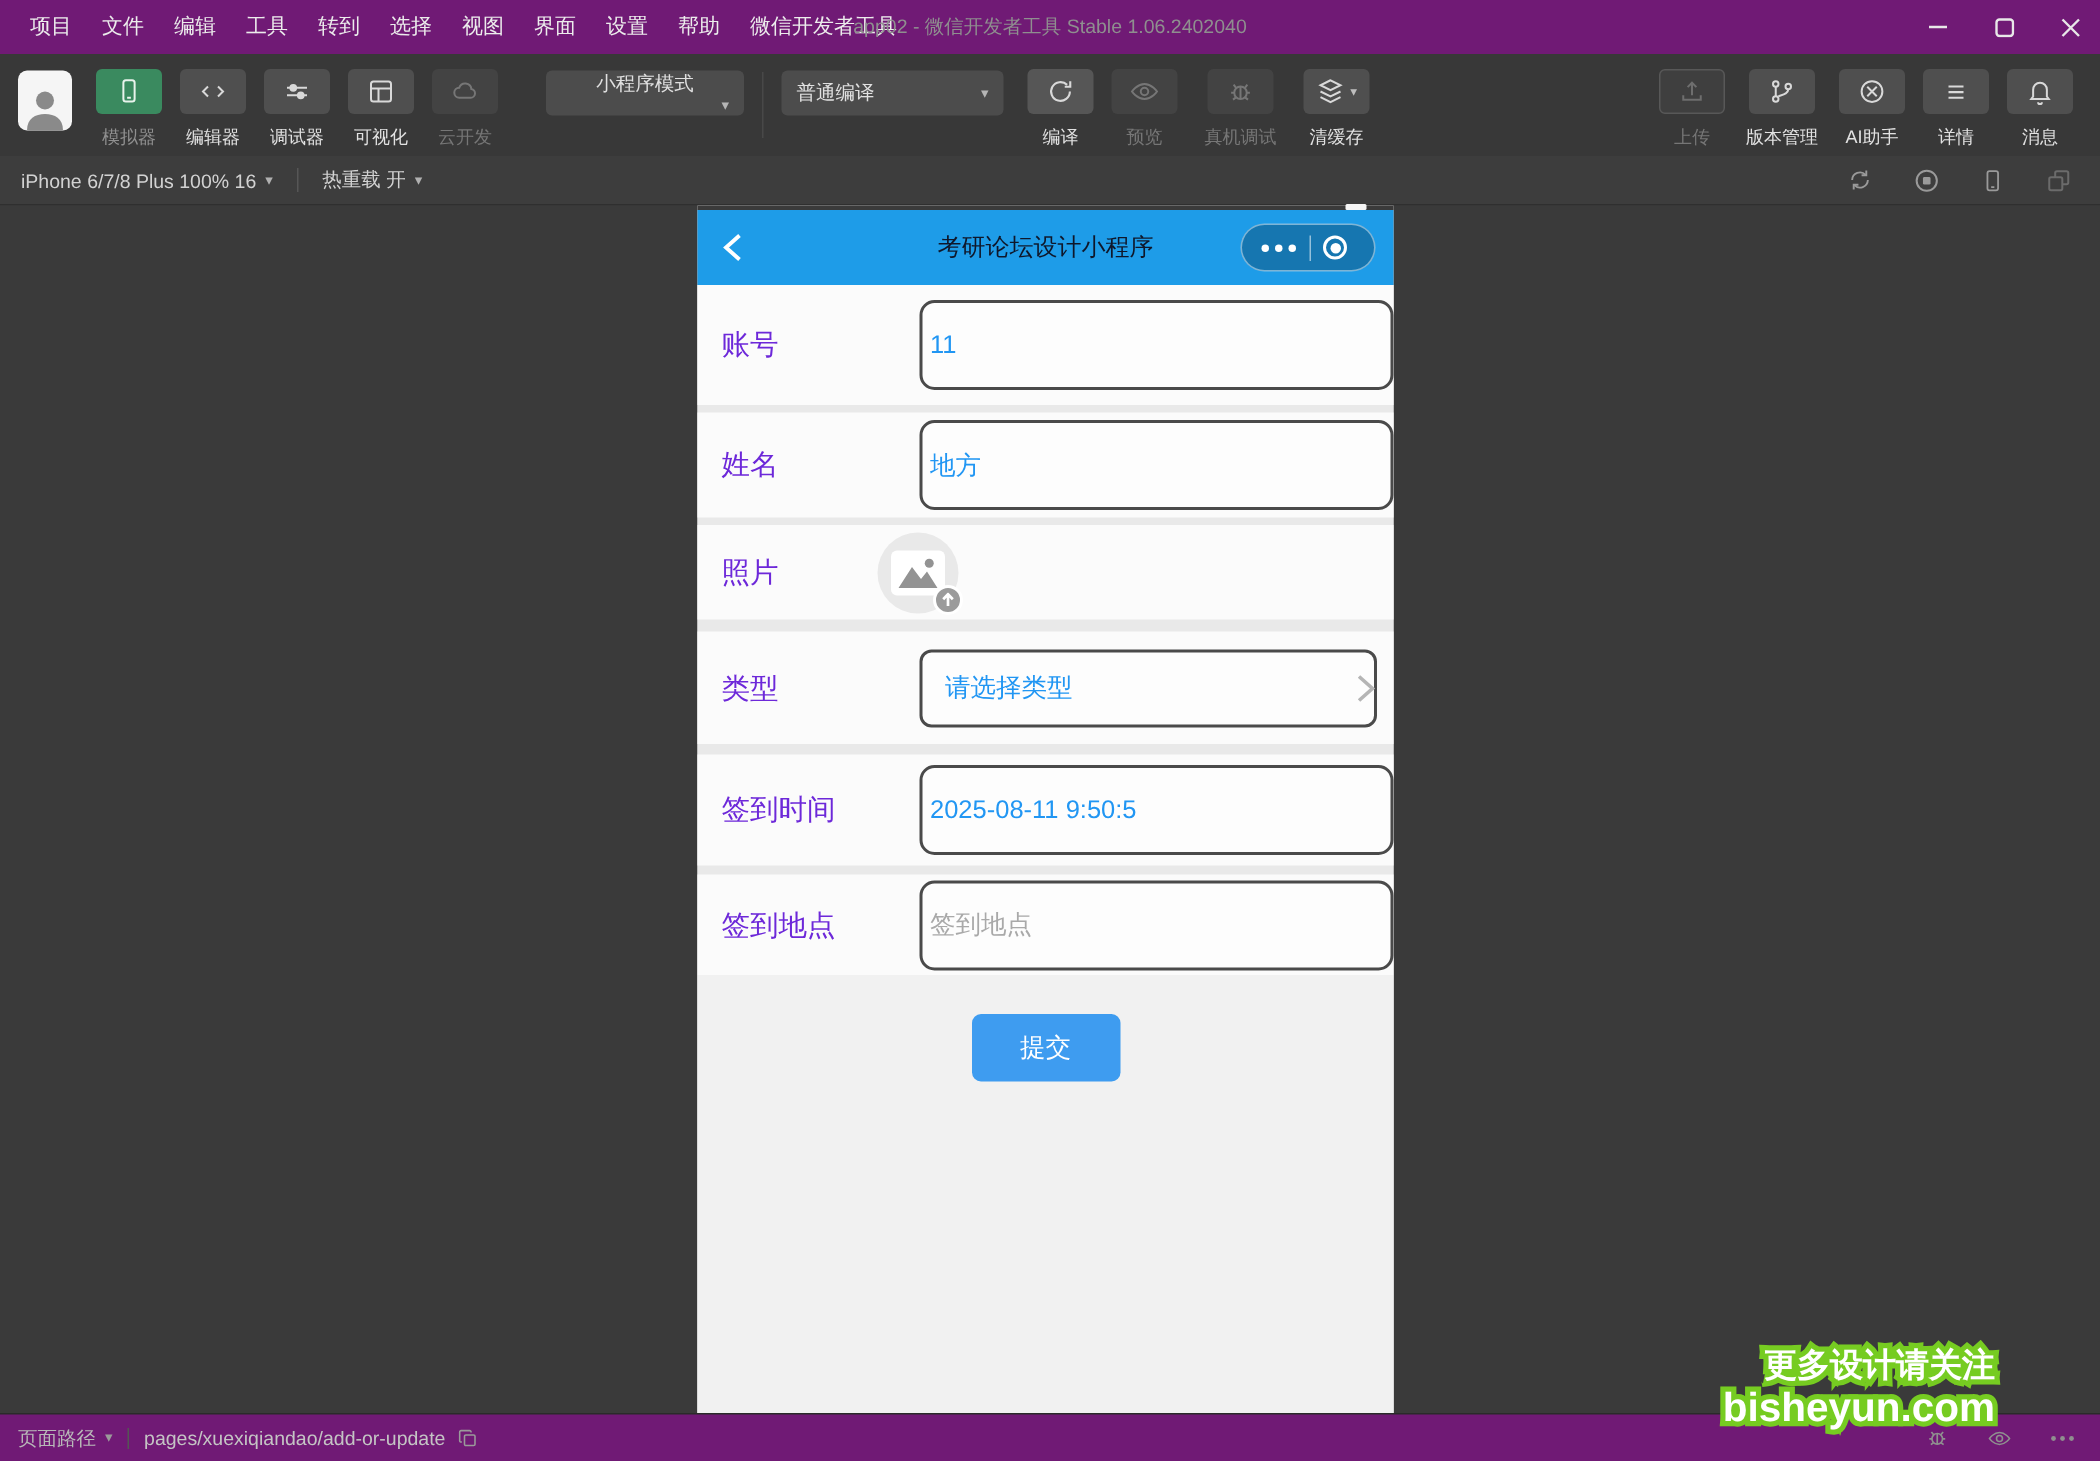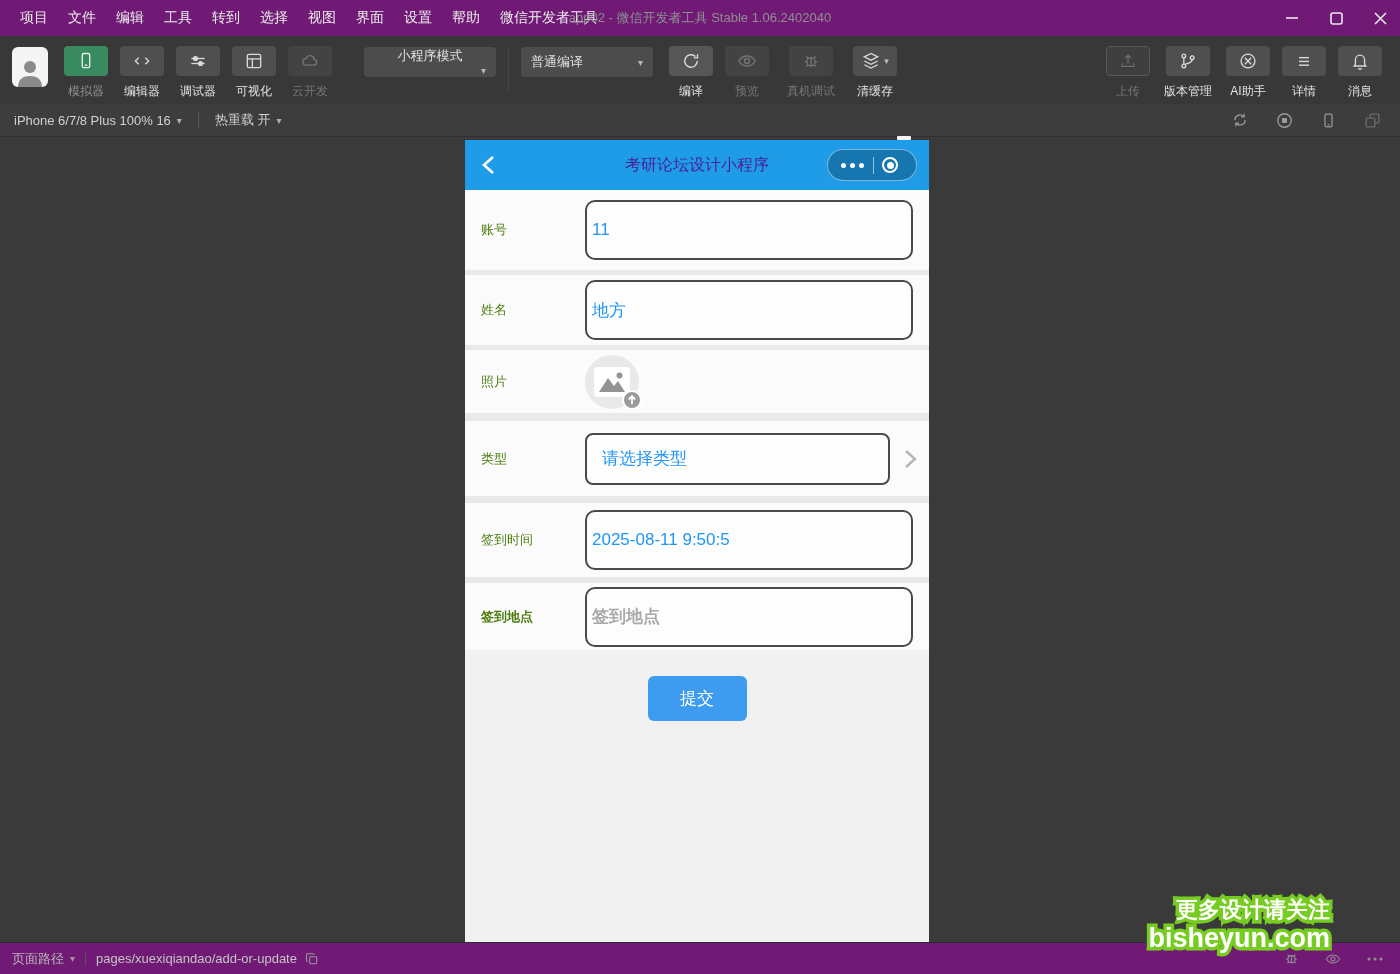--- a/index.html
+++ b/index.html
@@ -42,40 +42,40 @@
   .db-div{width:1px;height:16px;background:#565656;margin:0 16px;}
   .db-icons{margin-left:auto;display:flex;align-items:center;gap:26px;color:#9a9a9a;}
   .db-icons .dim{color:#6b6b6b;}
 
   
   .canvas{position:absolute;top:137px;left:0;width:1400px;height:805px;background:#3a3a3a;}
   .phone{position:absolute;left:465px;top:0;width:464px;height:805px;background:#f1f1f1;display:flex;flex-direction:column;}
   .statusfrag{height:3px;background:#3a3a3a;position:relative;}
   .statusfrag .battery{position:absolute;right:18px;bottom:0;width:14px;height:4px;background:#f5f5f5;border-radius:1px;}
   .sim-nav{height:50px;background:#1e9ce8;position:relative;display:flex;align-items:center;justify-content:center;flex:0 0 auto;}
-  .nav-title{color:#4c1d95;font-size:16px;}
+  .nav-title{color:#0f172a;font-size:16px;}
   .back{position:absolute;left:12px;top:13px;width:24px;height:24px;display:flex;align-items:center;justify-content:center;cursor:pointer;color:#fff;}
   .capsule{position:absolute;right:12px;top:9px;width:90px;height:32px;border-radius:16px;background:rgba(0,0,0,0.24);border:1px solid rgba(255,255,255,0.45);display:flex;align-items:center;}
   .cap-dots{display:flex;gap:4px;margin-left:13px;}
   .cap-dots i{width:5px;height:5px;border-radius:50%;background:#fff;}
   .cap-div{width:1px;height:17px;background:rgba(255,255,255,0.55);margin:0 8px 0 9px;}
   .cap-target{width:16px;height:16px;border:2px solid #fff;border-radius:50%;display:flex;align-items:center;justify-content:center;}
   .cap-target i{width:7px;height:7px;border-radius:50%;background:#fff;}
 
   
   .sim-form{flex:1;background:#e9e9e9;display:flex;flex-direction:column;}
   .row{background:#fbfbfb;display:flex;align-items:center;padding-left:16px;position:relative;flex:0 0 auto;}
   .row-1{height:80px;margin-bottom:5px;}
   .row-2{height:70px;margin-bottom:5px;}
   .row-3{height:63px;margin-bottom:8px;}
   .row-4{height:75px;margin-bottom:7px;}
   .row-5{height:74px;margin-bottom:6px;}
-  .row-6{height:67px;font-weight:bold;}
-  .flabel{width:104px;font-size:13px;color:#4d7c0f;flex:0 0 auto;}
-  .fbox{width:328px;height:60px;border:2px solid #4a4a4a;border-radius:10px;background:#fdfdfd;display:flex;align-items:center;padding:0 8px 0 5px;font-size:17px;color:#2196f3;overflow:hidden;white-space:nowrap;}
+  .row-6{height:67px;}
+  .flabel{width:104px;font-size:19px;color:#6d28d9;flex:0 0 auto;}
+  .fbox{width:328px;height:60px;border:2px solid #4a4a4a;border-radius:10px;background:#fdfdfd;display:flex;align-items:center;padding:0 8px 0 5px;font-size:17px;color:#2196f3;overflow:hidden;white-space:nowrap;margin-left:28px;}
   .fbox.placeholder{color:#a9a9a9;}
   .fbox.picker{width:305px;height:52px;border-radius:8px;padding-left:15px;}
   .chev{position:absolute;right:12px;top:50%;transform:translateY(-50%);color:#b5b5b5;}
   .photo-circle{width:54px;height:54px;border-radius:50%;background:#e9e9e9;position:relative;display:flex;align-items:center;justify-content:center;cursor:pointer;}
   .photo-frame{width:36px;height:30px;background:#fff;border-radius:4px;display:flex;align-items:center;justify-content:center;}
   .photo-badge{position:absolute;right:-3px;bottom:-1px;width:20px;height:20px;border-radius:50%;background:#9b9b9b;border:2px solid #fff;display:flex;align-items:center;justify-content:center;color:#fff;}
   .submit-area{flex:1;background:#f1f1f1;}
   .submit-btn{width:99px;height:45px;margin:26px auto 0 auto;background:#3e9cf0;border-radius:6px;display:flex;align-items:center;justify-content:center;color:#fff;font-size:17px;cursor:pointer;}
 
   
@@ -192,21 +192,21 @@
     <span class="lbl">云开发</span>
   </div>
 
   <div class="tselect" style="width:132px;margin-left:26px;flex-direction:column;">
     <span>小程序模式</span>
     <span class="caret">▾</span>
   </div>
 
   <div class="vdiv"></div>
 
-  <div class="tselect" style="width:132px;">
+  <div class="tselect" style="width:148px;">
     <span>普通编译</span>
     <span class="caret">▾</span>
   </div>
 
   <div class="tbtn lit" style="margin-left:10px;">
     <span class="box">
         <span>
           <svg width="20" height="20" viewBox="0 0 24 24" fill="none" stroke="currentColor" stroke-width="1.7">
             <path d="M19.5 12a7.5 7.5 0 1 1-2.2-5.3"></path>
             <path d="M19.8 3.8v4.4h-4.4"></path>

